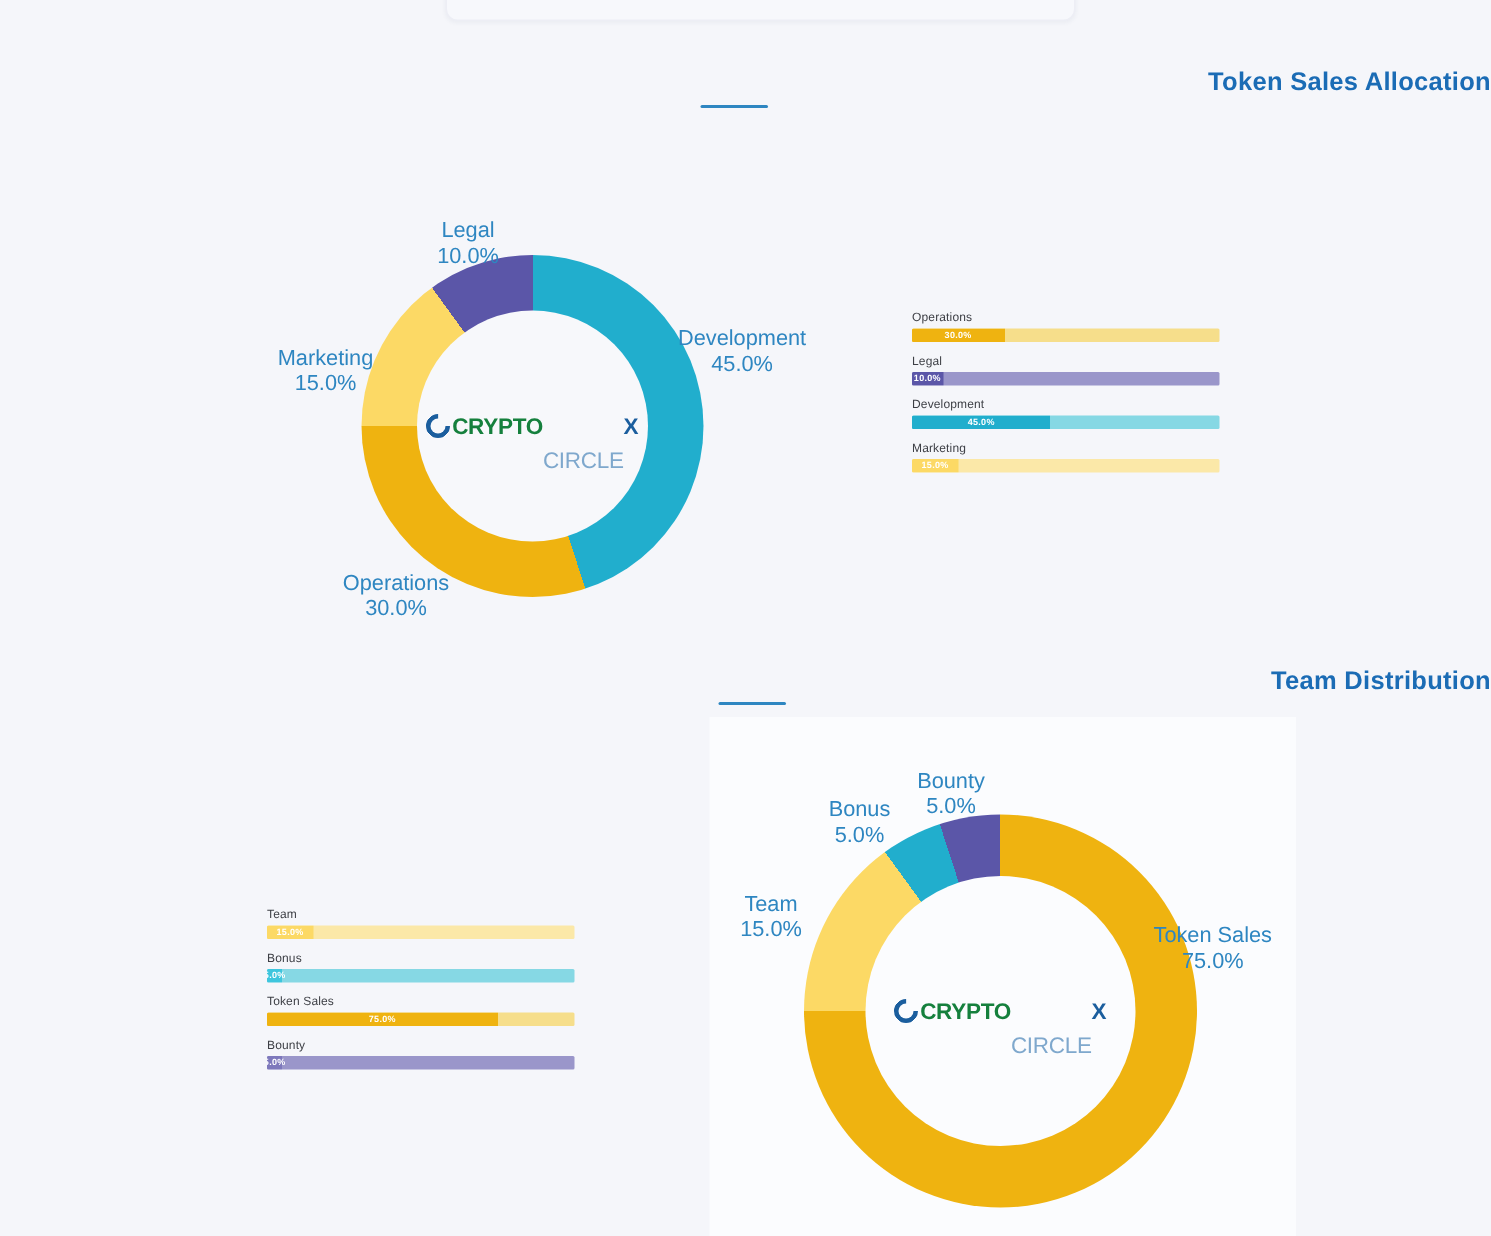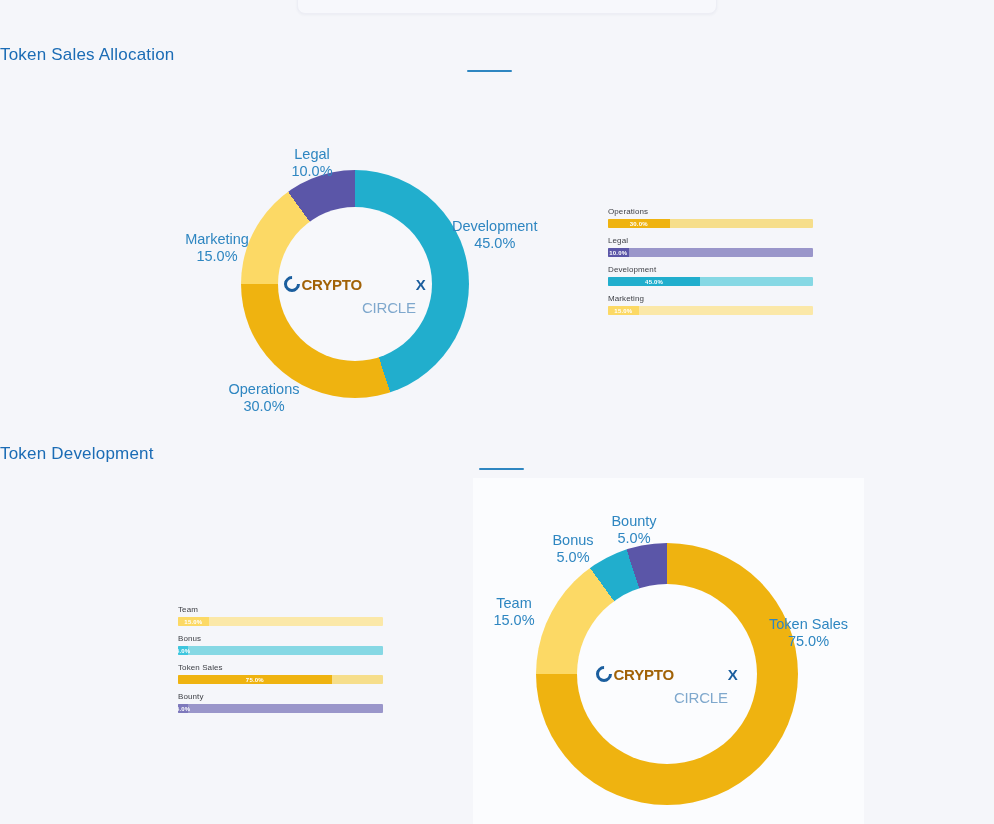--- a/index.html
+++ b/index.html
@@ -19,22 +19,22 @@
     box-shadow:0 1px 3px rgba(40,50,90,.05);
   }
 
   
   .panel-lower{
     position:absolute;left:473px;top:478px;width:391px;height:346px;
     background:#fbfcfe;
   }
 
   .section-title{
-    position:absolute;width:100%;text-align:left;
-    font-size:17px;font-weight:normal;color:#1b6cb5;
+    position:absolute;width:100%;text-align:right;
+    font-size:17px;font-weight:bold;color:#1b6cb5;
     letter-spacing:.2px;
   }
   .title-rule{
     position:absolute;height:2px;background:#2e86c1;border-radius:2px;
   }
 
   
   .donut-wrap{position:absolute;}
   .donut{position:relative;border-radius:50%;}
   .donut .hole{
@@ -43,21 +43,21 @@
   }
   .logo{
     font-size:15px;font-weight:bold;letter-spacing:-.2px;white-space:nowrap;
     display:flex;align-items:center;
   }
   .logo .cmark{
     display:inline-block;width:10px;height:10px;border-radius:50%;
     border:3px solid #1b5e9e;border-right-color:transparent;
     transform:rotate(-45deg);margin-right:1px;
   }
-  .logo .b1{color:#a16207;}
+  .logo .b1{color:#15803d;}
   .logo .b2{color:#7fa8cd;font-weight:normal;margin-top:46px;}
   .logo .b3{color:#1b5e9e;}
 
   .pie-label{
     position:absolute;color:#2e86c1;font-size:14.5px;line-height:17px;
     white-space:nowrap;
   }
   .pie-label.ctr{text-align:center;}
   .pie-label.rgt{text-align:left;}
   .pie-label .pct{display:block;}
@@ -149,21 +149,21 @@
       <div class="bar-row">
         <div class="bar-label">Marketing</div>
         <div class="bar-track" style="background: rgb(251, 232, 168);">
           <div class="bar-fill" style="width: 15%; background: rgb(252, 217, 101);">
             <span class="bar-val">15.0%</span>
           </div>
         </div>
       </div>
     </div>
 
-  <div class="section-title" style="top:444px;left:0;">Token Development</div>
+  <div class="section-title" style="top:444px;left:0;">Team Distribution</div>
   <div class="title-rule" style="top:468px;left:479px;width:45px;"></div>
 
   <div class="barchart" id="bars-bottom" style="left:178px;top:605px;width:205px;">
       <div class="bar-row">
         <div class="bar-label">Team</div>
         <div class="bar-track" style="background: rgb(251, 232, 168);">
           <div class="bar-fill" style="width: 15%; background: rgb(252, 217, 101);">
             <span class="bar-val">15.0%</span>
           </div>
         </div>

